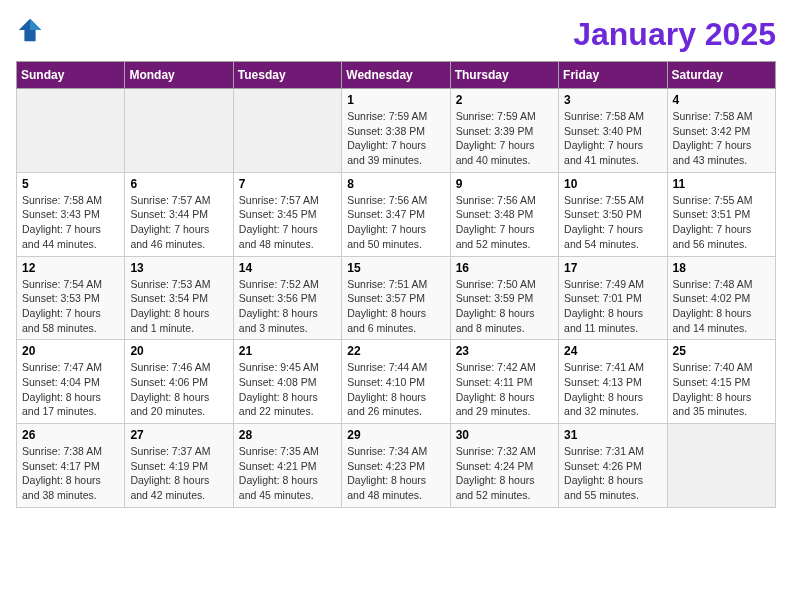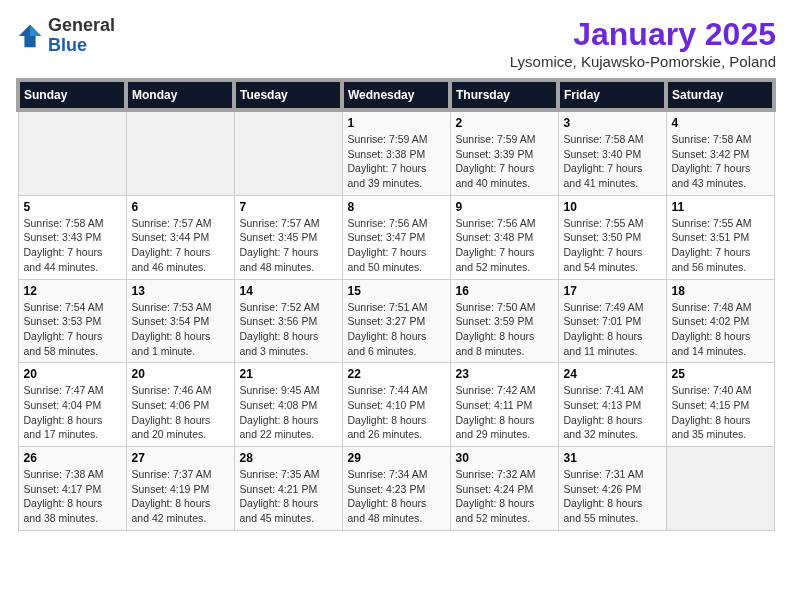--- a/index.html
+++ b/index.html
@@ -43,27 +43,27 @@
     .subtitle {
       font-size: 15px;
       color: #333;
     }
     table {
       width: 100%;
       border-collapse: collapse;
       font-size: 11px;
     }
     thead tr th {
-      background: #0f172a;
+      background: #701a75;
       color: #fff;
       padding: 6px 4px;
       text-align: left;
       font-size: 12px;
       font-weight: bold;
-      border: 4px solid #a3a3a3;
+      border: 1px solid #a3a3a3;
     }
     tbody tr td {
       border: 1px solid #ccc;
       vertical-align: top;
       padding: 4px 5px;
       height: 80px;
       width: 108px;
       background: #fff;
     }
     tbody tr:nth-child(odd) td {
@@ -86,28 +86,23 @@
   </style>
 </head>
 <body>
 
 <div class="header">
   <div class="logo">
     <svg class="logo-icon" viewBox="0 0 40 40">
       <polygon points="20,4 36,20 28,20 28,36 12,36 12,20 4,20" fill="#1a5fa8"></polygon>
       <polygon points="20,4 36,20 20,20" fill="#2e8bc7"></polygon>
     </svg>
-    <div class="logo-text">
-      <span class="logo-general">General</span><br>
-      <span class="logo-blue">Blue</span>
-    </div>
   </div>
   <div class="title-block">
     <div class="month-title">January 2025</div>
-    <div class="subtitle">Lysomice, Kujawsko-Pomorskie, Poland</div>
   </div>
 </div>
 
 <table>
   <thead>
     <tr>
     <th>Sunday</th>
         <th>Monday</th>
         <th>Tuesday</th>
         <th>Wednesday</th>
@@ -219,21 +214,21 @@
         <td>
           <span class="day-num">14</span>
           <div class="day-info" style="white-space: pre-line;">Sunrise: 7:52 AM
 Sunset: 3:56 PM
 Daylight: 8 hours
 and 3 minutes.</div>
         </td>
         <td>
           <span class="day-num">15</span>
           <div class="day-info" style="white-space: pre-line;">Sunrise: 7:51 AM
-Sunset: 3:27 PM
+Sunset: 3:57 PM
 Daylight: 8 hours
 and 6 minutes.</div>
         </td>
         <td>
           <span class="day-num">16</span>
           <div class="day-info" style="white-space: pre-line;">Sunrise: 7:50 AM
 Sunset: 3:59 PM
 Daylight: 8 hours
 and 8 minutes.</div>
         </td>

